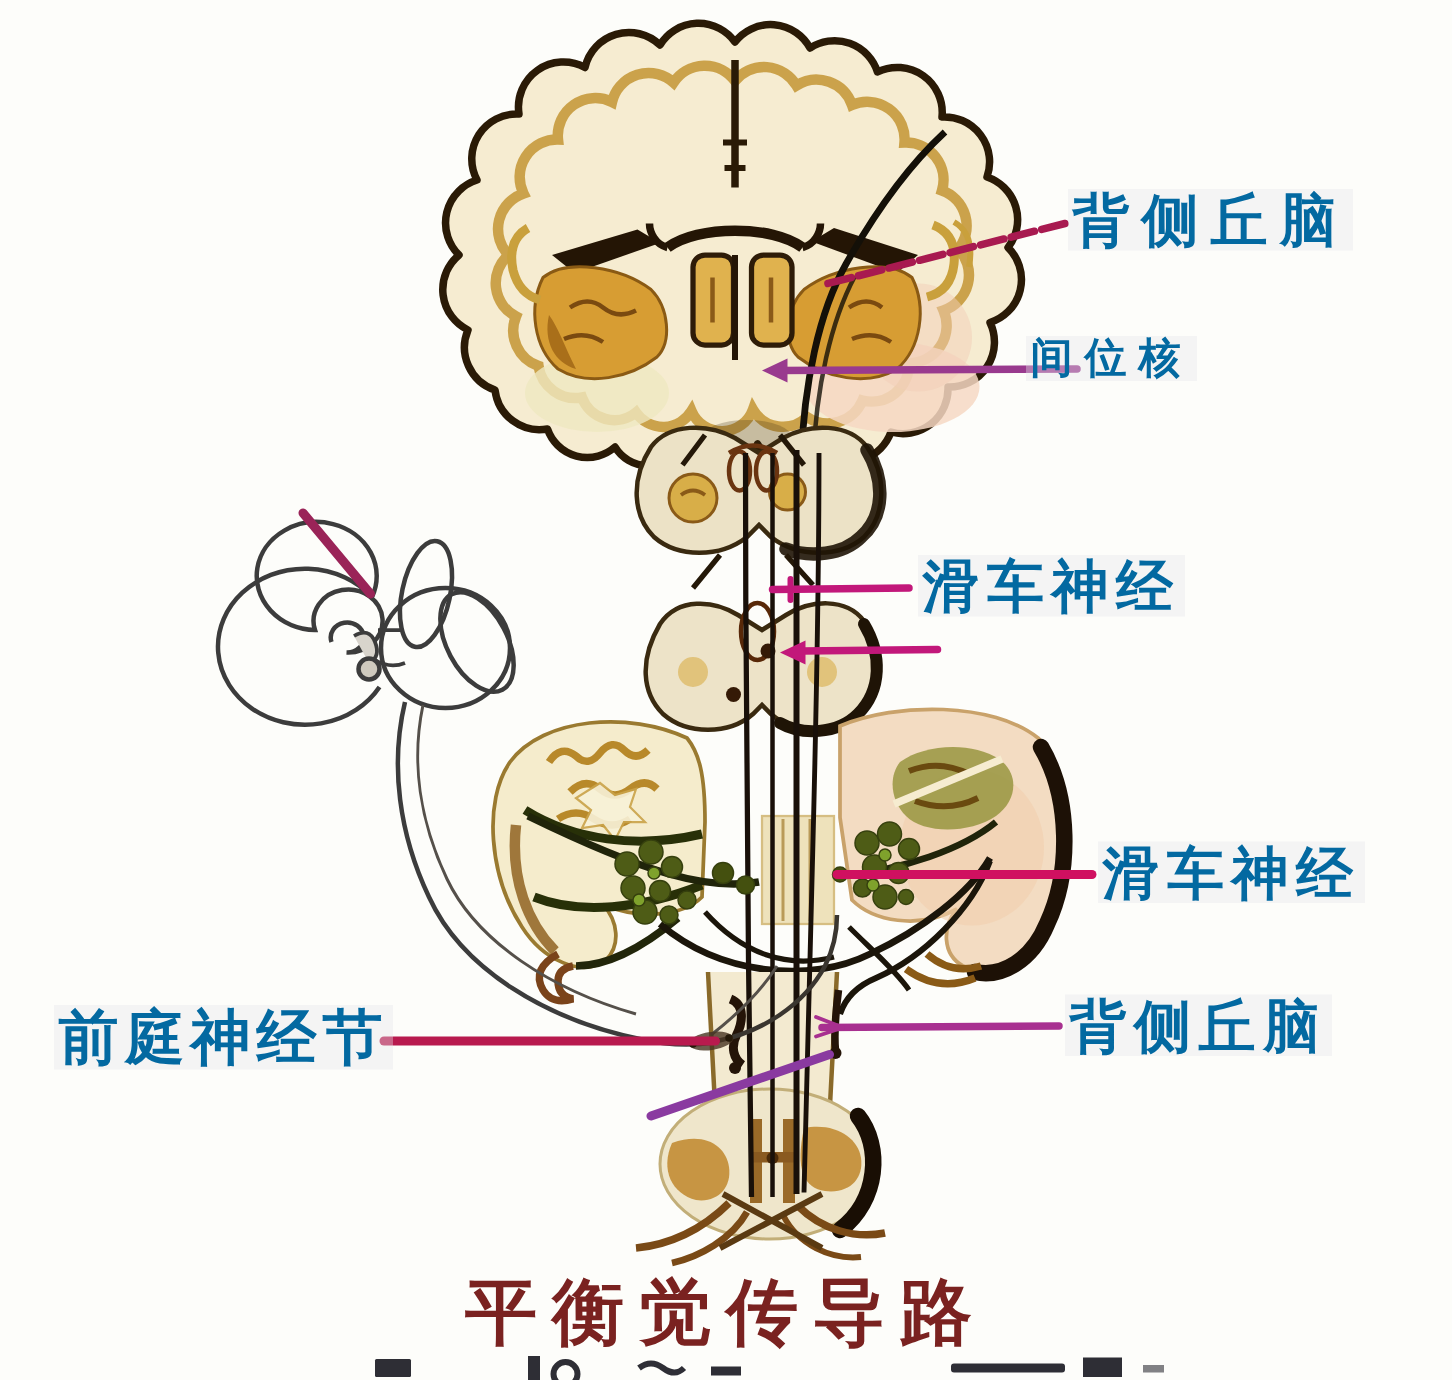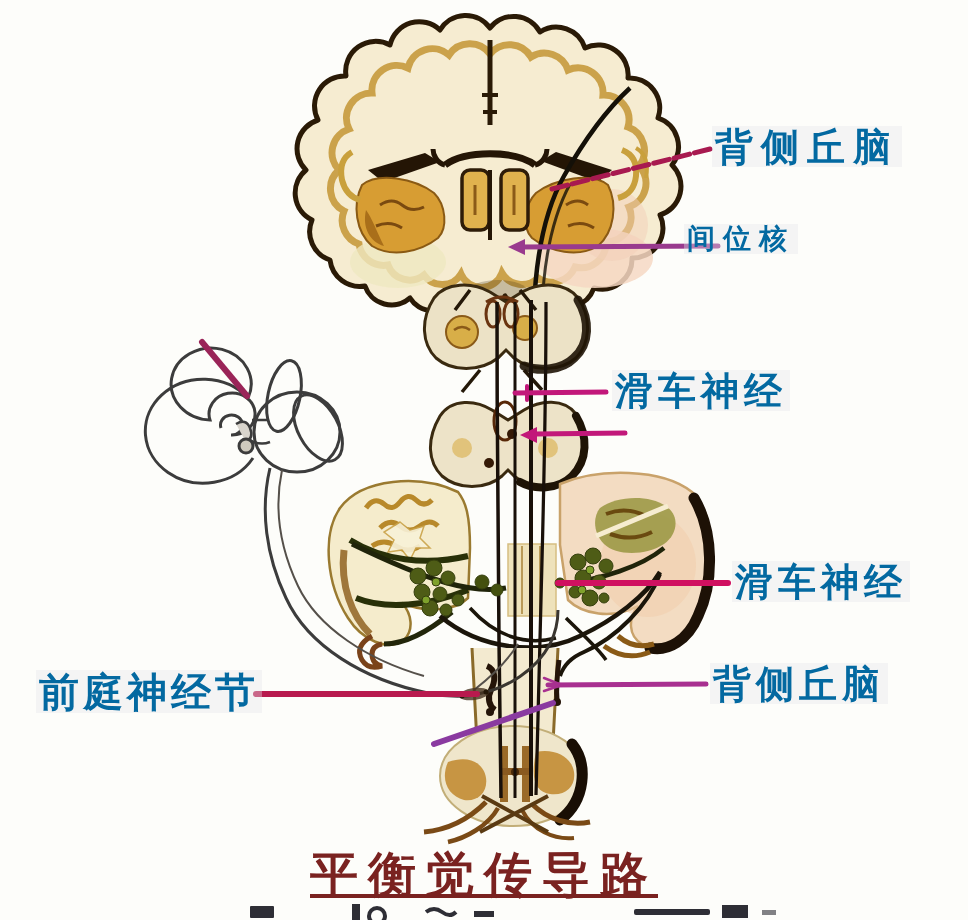--- a/index.html
+++ b/index.html
@@ -11,21 +11,21 @@
   .lab-milu{left:102px;top:312px;font-size:40px;letter-spacing:8px;}
   .lab-dorsal{left:712px;top:126px;font-size:38px;letter-spacing:8px;}
   .lab-inter{left:684px;top:224px;font-size:28px;letter-spacing:8px;}
   .lab-tn{left:612px;top:370px;font-size:38px;letter-spacing:5px;}
   .lab-tnn{left:628px;top:413px;font-size:38px;letter-spacing:4px;}
   .lab-abd{left:732px;top:561px;font-size:38px;letter-spacing:5px;}
   .lab-acc{left:710px;top:663px;font-size:38px;letter-spacing:5px;}
   .lab-vg{left:36px;top:670px;font-size:40px;letter-spacing:4px;}
   .lab-vst{left:194px;top:726px;font-size:40px;letter-spacing:4px;}
   .fig-title{position:absolute;left:0;top:843px;width:100%;text-align:center;
-             font-size:48px;font-weight:bold;letter-spacing:10px;color:#7a2220;background:none;text-decoration:underline;}
+             font-size:48px;font-weight:bold;letter-spacing:10px;color:#7a2220;background:none;}
 </style>
 </head>
 <body>
 
 <div class="stage">
 
 <svg width="968" height="920" viewBox="0 0 968 920">
 
   <g>
     <path d="M 490,28 A 30 30 0 0 1 540,32 A 30 30 0 0 1 585,48 A 30 30 0 0 1 628,78

